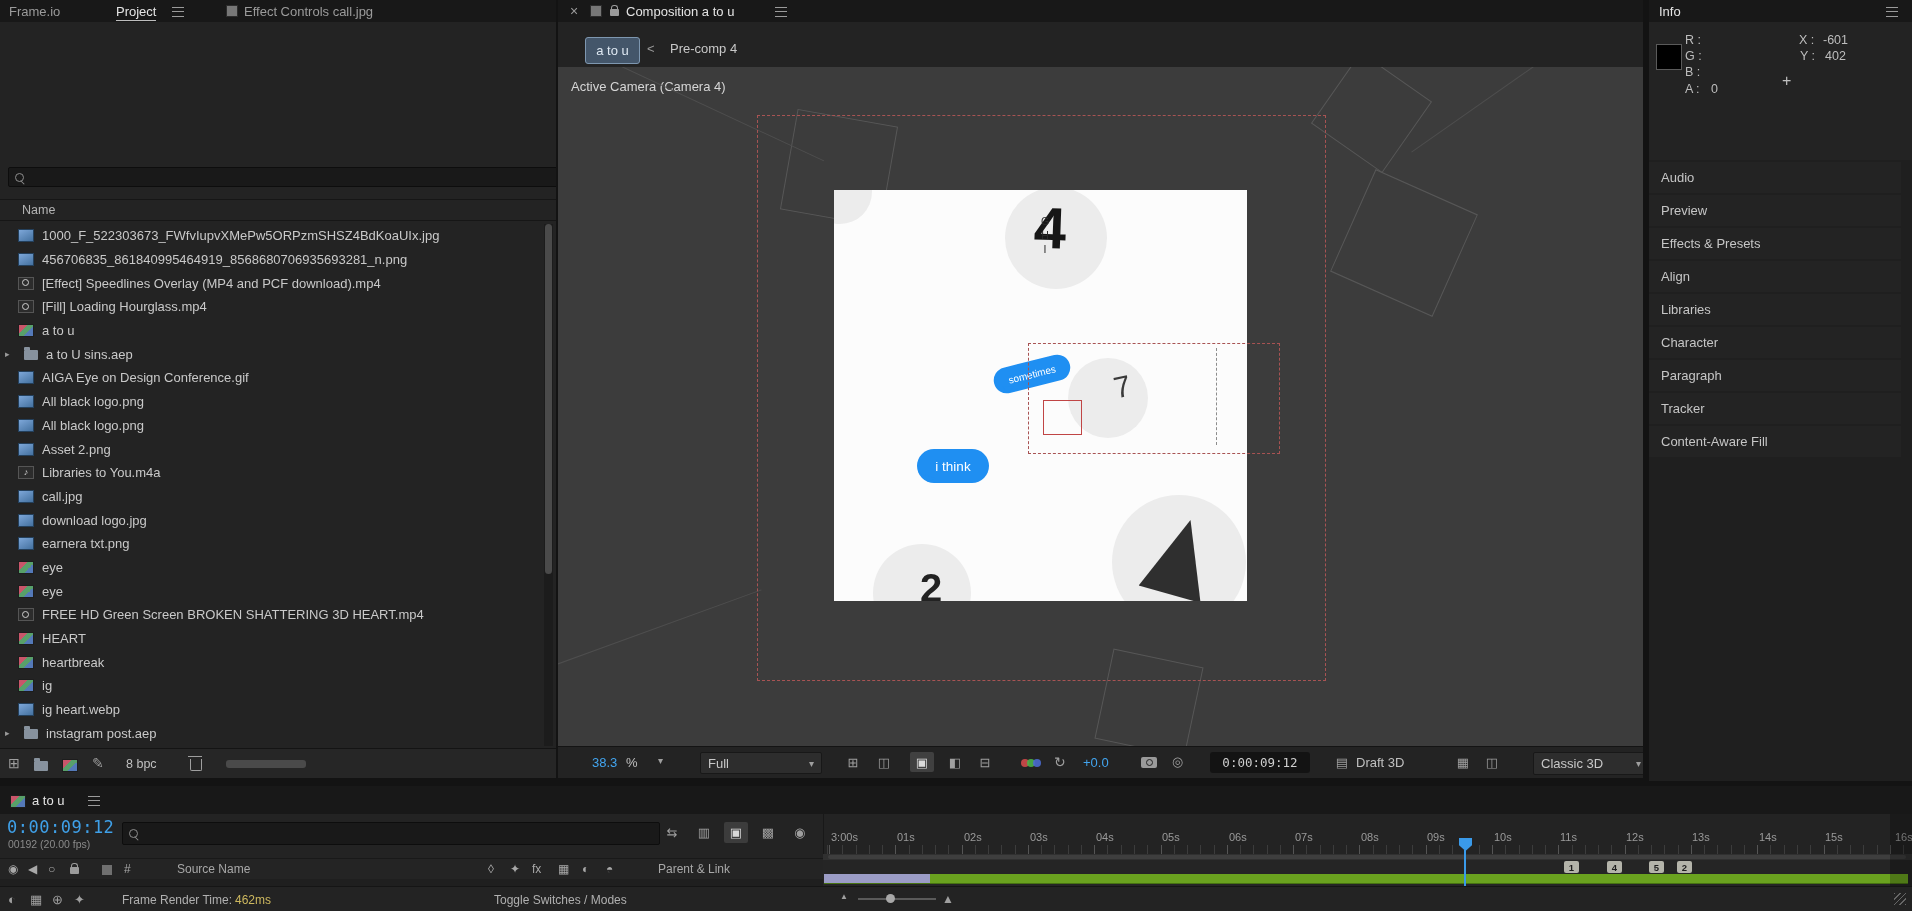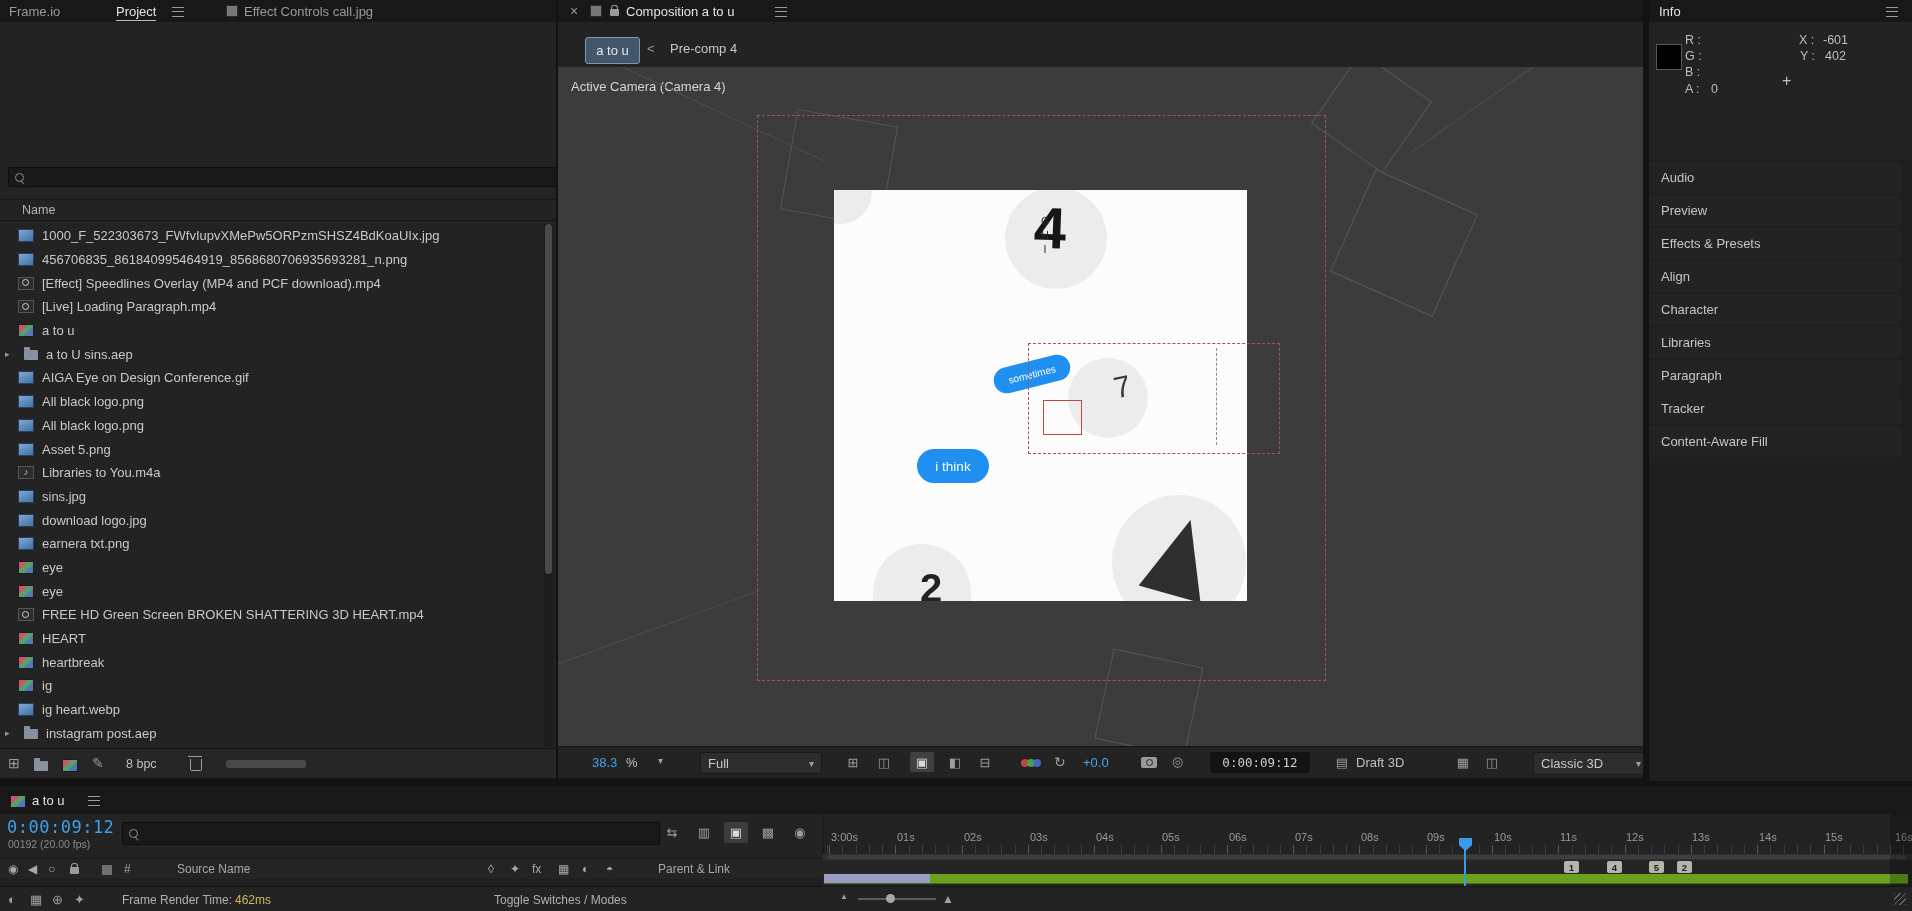--- a/index.html
+++ b/index.html
@@ -112,21 +112,21 @@
       <div class="prow">
           <span class="ic-footage"></span>
           <span class="lbl">456706835_861840995464919_8568680706935693281_n.png</span>
         </div>
       <div class="prow">
           <span class="ic-video"></span>
           <span class="lbl">[Effect] Speedlines Overlay (MP4 and PCF download).mp4</span>
         </div>
       <div class="prow">
           <span class="ic-video"></span>
-          <span class="lbl">[Live] Loading Paragraph.mp4</span>
+          <span class="lbl">[Fill] Loading Hourglass.mp4</span>
         </div>
       <div class="prow">
           <span class="ic-comp"></span>
           <span class="lbl">a to u</span>
         </div>
       <div class="prow folder">
           <span class="disclose">▸</span>
           <span class="ic-folder"></span>
           <span class="lbl">a to U sins.aep</span>
         </div>
@@ -137,29 +137,29 @@
       <div class="prow">
           <span class="ic-footage"></span>
           <span class="lbl">All black logo.png</span>
         </div>
       <div class="prow">
           <span class="ic-footage"></span>
           <span class="lbl">All black logo.png</span>
         </div>
       <div class="prow">
           <span class="ic-footage"></span>
-          <span class="lbl">Asset 5.png</span>
+          <span class="lbl">Asset 2.png</span>
         </div>
       <div class="prow">
           <span class="ic-audio"></span>
           <span class="lbl">Libraries to You.m4a</span>
         </div>
       <div class="prow">
           <span class="ic-footage"></span>
-          <span class="lbl">sins.jpg</span>
+          <span class="lbl">call.jpg</span>
         </div>
       <div class="prow">
           <span class="ic-footage"></span>
           <span class="lbl">download logo.jpg</span>
         </div>
       <div class="prow">
           <span class="ic-footage"></span>
           <span class="lbl">earnera txt.png</span>
         </div>
       <div class="prow">
@@ -323,24 +323,24 @@
       <div class="sidehead">
           <span>Preview</span>
         </div>
       <div class="sidehead">
           <span>Effects &amp; Presets</span>
         </div>
       <div class="sidehead">
           <span>Align</span>
         </div>
       <div class="sidehead">
+          <span>Libraries</span>
+        </div>
+      <div class="sidehead">
           <span>Character</span>
-        </div>
-      <div class="sidehead">
-          <span>Libraries</span>
         </div>
       <div class="sidehead">
           <span>Paragraph</span>
         </div>
       <div class="sidehead">
           <span>Tracker</span>
         </div>
       <div class="sidehead">
           <span>Content-Aware Fill</span>
         </div>

